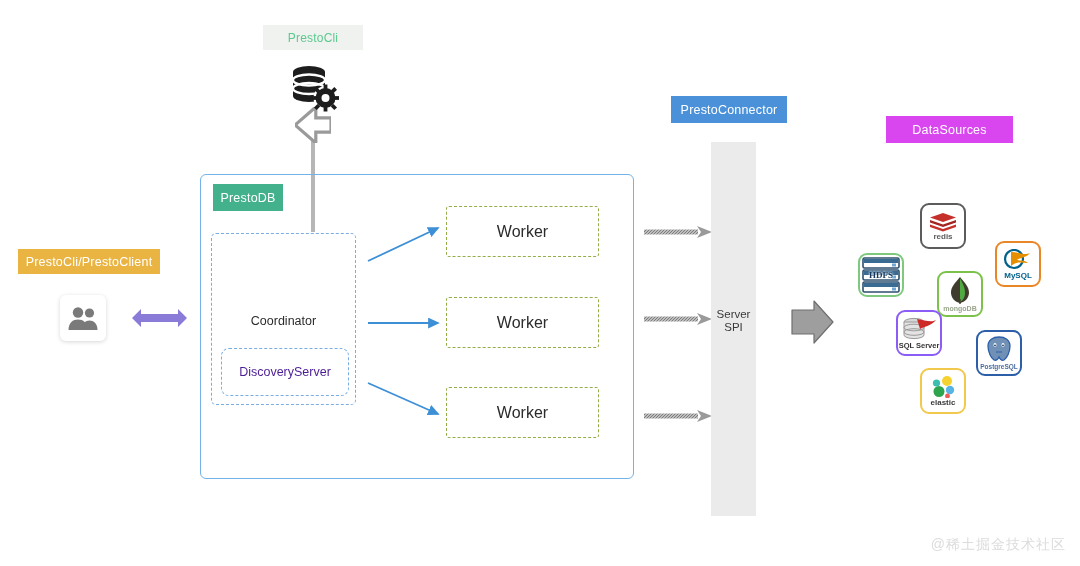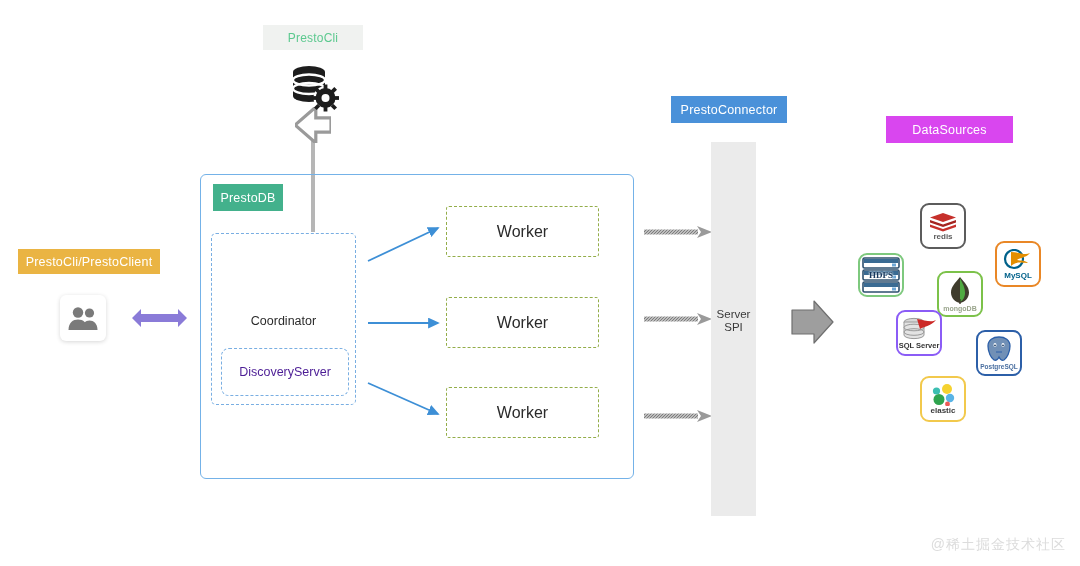--- a/index.html
+++ b/index.html
@@ -160,21 +160,21 @@
     margin-top: 1px;
     white-space: nowrap;
   }
 
   .ds-redis    { left: 920px; top: 203px; width: 46px; height: 46px; border: 2px solid #5c5c5c; }
   .ds-hdfs     { left: 858px; top: 253px; width: 46px; height: 44px; border: 2px solid #7ec97e; }
   .ds-mysql    { left: 995px; top: 241px; width: 46px; height: 46px; border: 2px solid #e98726; }
   .ds-mongodb  { left: 937px; top: 271px; width: 46px; height: 46px; border: 2px solid #7cc24a; }
   .ds-sqlserver{ left: 896px; top: 310px; width: 46px; height: 46px; border: 2px solid #8b5cf6; }
   .ds-postgres { left: 976px; top: 330px; width: 46px; height: 46px; border: 2px solid #2c5fa8; }
-  .ds-elastic  { left: 920px; top: 368px; width: 46px; height: 46px; border: 2px solid #f2c94c; margin-top: 8px; }
+  .ds-elastic  { left: 920px; top: 368px; width: 46px; height: 46px; border: 2px solid #f2c94c; }
 
   
   .watermark {
     position: absolute;
     right: 14px; bottom: 12px;
     font-size: 14px;
     color: #dcdcdc;
     letter-spacing: 1px;
     white-space: nowrap;
     text-align: right;

